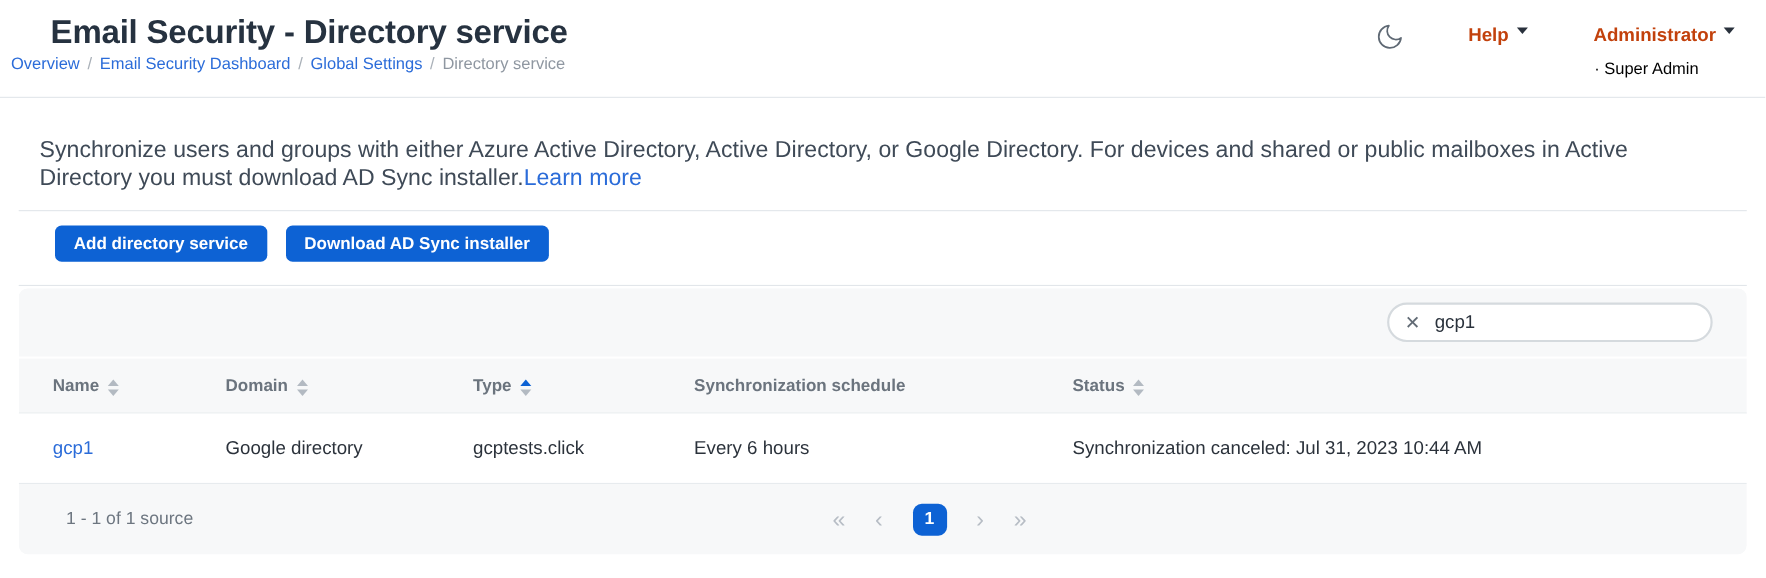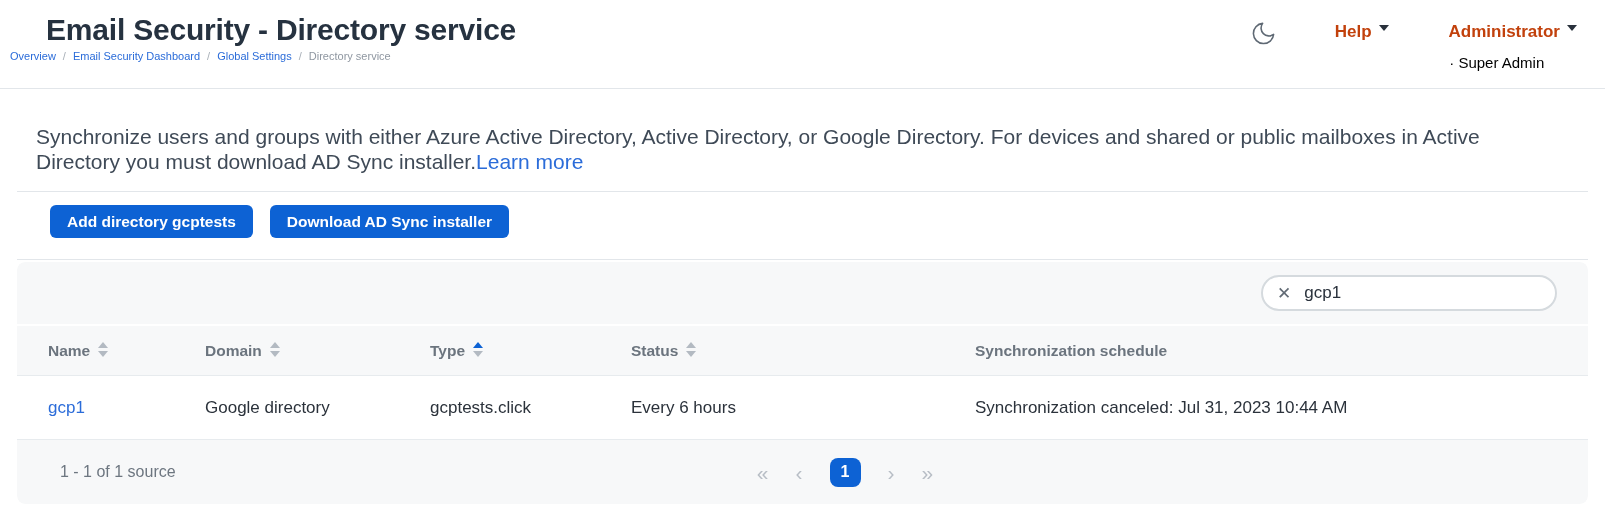--- a/index.html
+++ b/index.html
@@ -5,21 +5,21 @@
   * { margin:0; padding:0; box-sizing:border-box; }
   html,body { width:1605px; height:525px; background:#ffffff; overflow:hidden;
               font-family:"Liberation Sans", sans-serif; }
 
   .page { width:1605px; height:525px; position:relative; }
 
   
   .topbar { height:88px; position:relative; }
   .page-title { position:absolute; left:10px; top:13px; font-size:30px; font-weight:700;
                 color:#263240; letter-spacing:-0.2px;margin-left:36px; }
-  .breadcrumb { position:absolute; left:10px; top:50px; font-size:11px; color:#959ca6; }
+  .breadcrumb { position:absolute; left:10px; top:50px; font-size:15px; color:#959ca6; }
   .breadcrumb a { color:#2b6cd9; text-decoration:none; cursor:pointer; }
   .breadcrumb .sep { color:#a9b0b8; margin:0 7px; }
   .breadcrumb .current { color:#8f97a1; }
 
   .top-right { position:absolute; top:19px; right:28px; display:flex; align-items:flex-start; }
   .moon-btn { margin-right:26px; margin-top:1px; cursor:pointer; line-height:0; }
   .menu { font-size:17px; font-weight:700; color:#c2410c; cursor:pointer; white-space:nowrap;
           display:inline-flex; align-items:flex-start;margin-left:32px; }
   .help-menu { margin-right:28px; margin-top:3px; }
   .caret { display:inline-block; width:0; height:0; margin-left:7px; margin-top:3px;
@@ -54,21 +54,21 @@
   .search-box { width:296px; height:36px; margin-right:31px; background:#ffffff;
                 border:2px solid #d5dade; border-radius:18px; display:flex; align-items:center;
                 padding:0 14px; }
   .clear-x { color:#626b75; font-size:17px; cursor:pointer; line-height:1; margin-right:13px; }
   .search-box input { border:none; outline:none; flex:1; font-size:17px; color:#2a323c;
                       font-family:"Liberation Sans",sans-serif; background:transparent; }
 
   .thead { margin-top:2px; height:50px; display:grid; align-items:center;
            grid-template-columns:157px 225px 201px 344px 1fr; padding-left:31px;
            border-bottom:1px solid #e7ebee; }
-  .th { display:flex; align-items:flex-start; font-size:15.5px; font-weight:700; color:#6b747e;
+  .th { display:flex; align-items:flex-end; font-size:15.5px; font-weight:700; color:#6b747e;
         cursor:pointer; }
   .sort { display:inline-flex; flex-direction:column; margin-left:8px; gap:3px; }
   .sort .up { width:0; height:0; border-left:5px solid transparent; border-right:5px solid transparent;
               border-bottom:6px solid #b3bac2; }
   .sort .dn { width:0; height:0; border-left:5px solid transparent; border-right:5px solid transparent;
               border-top:6px solid #b3bac2; }
   .th.sorted-asc .sort .up { border-bottom-color:#0d62d4; }
   .th.no-sort { cursor:default; }
 
   .trow { background:#ffffff; height:64px; display:grid; align-items:center;
@@ -117,21 +117,21 @@
   </header>
 
   <div class="divider full"></div>
 
   <p class="intro"><span>Synchronize users and groups with either Azure Active Directory, Active Directory, or Google Directory. For devices and shared or public mailboxes in Active Directory you must download AD Sync installer.</span><a class="learn-more">Learn more</a></p>
 
   <div class="intro-gap"></div>
   <div class="divider inset"></div>
 
   <div class="toolbar">
-    <button class="btn">Add directory gcptests</button>
+    <button class="btn">Add directory service</button>
     <button class="btn">Download AD Sync installer</button>
   </div>
 
   <div class="toolbar-gap"></div>
   <div class="divider inset"></div>
 
   <section class="card">
 
     <div class="search-band band">
       <div class="search-box">
@@ -155,30 +155,30 @@
             <i class="dn"></i>
           </span>
       </span>
       <span class="th sorted-asc">
         <span>Type</span>
         <span class="sort">
             <i class="up"></i>
             <i class="dn"></i>
           </span>
       </span>
+      <span class="th no-sort">
+        <span>Synchronization schedule</span>
+
+      </span>
       <span class="th">
         <span>Status</span>
         <span class="sort">
             <i class="up"></i>
             <i class="dn"></i>
           </span>
-      </span>
-      <span class="th no-sort">
-        <span>Synchronization schedule</span>
-
       </span>
     </div>
 
     <div class="trow">
       <span><a class="row-link">gcp1</a></span>
       <span>Google directory</span>
       <span>gcptests.click</span>
       <span>Every 6 hours</span>
       <span>Synchronization canceled: Jul 31, 2023 10:44 AM</span>
     </div>

